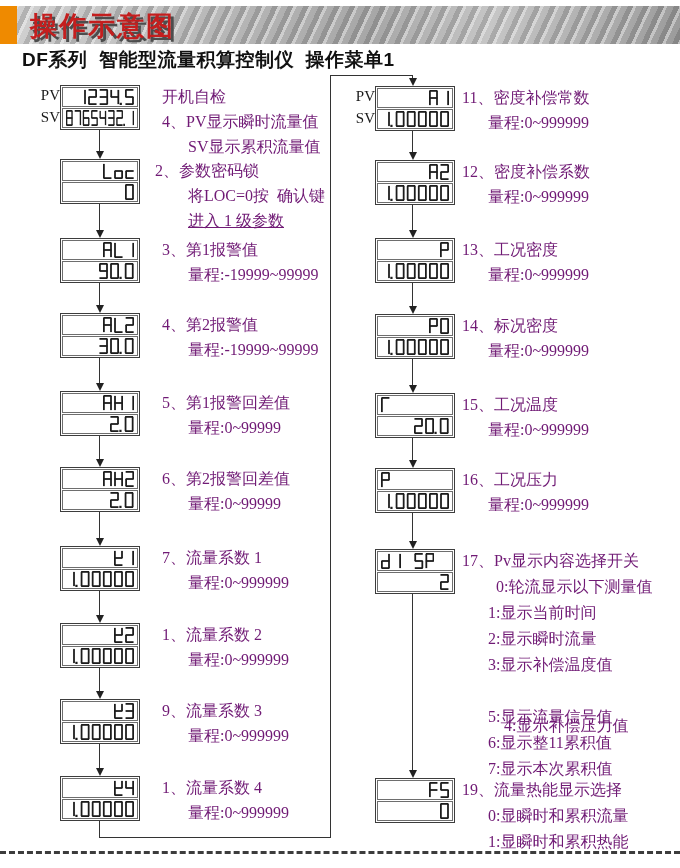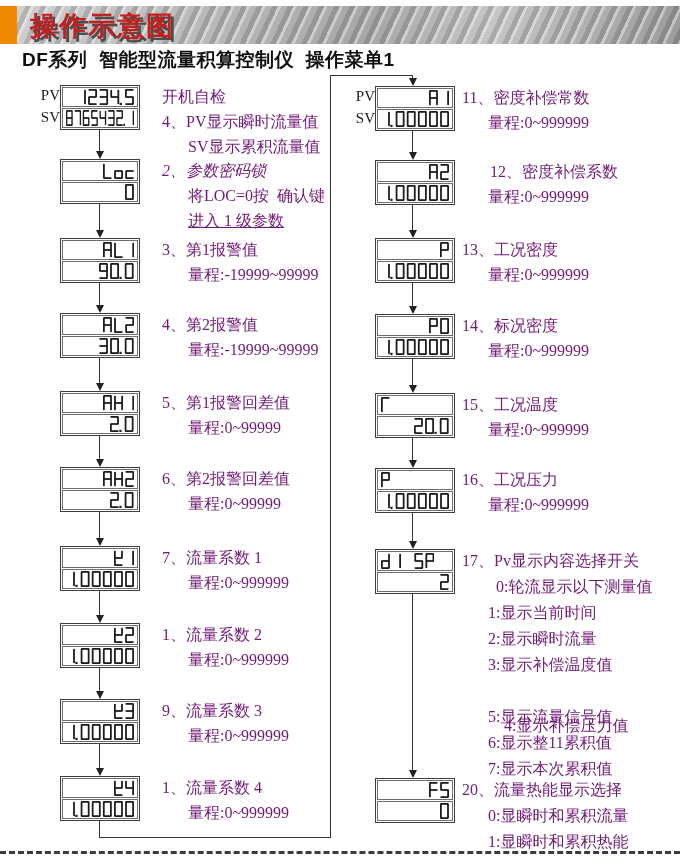--- a/index.html
+++ b/index.html
@@ -132,21 +132,21 @@
           <svg width="8.88888888888889" height="16" viewBox="0 0 10 18" preserveAspectRatio="none" fill="#1c1c1c">
             <rect x="0.5" y="0" width="9" height="2"></rect>
             <rect x="8" y="1" width="2" height="8"></rect>
             <rect x="8" y="9" width="2" height="8"></rect>
             <rect x="0.5" y="16" width="9" height="2"></rect>
             <rect x="0" y="9" width="2" height="8"></rect>
             <rect x="0" y="1" width="2" height="8"></rect>
           </svg>
         </div>
       </div>
-      <div class="tline" style="left: 162px; top: 161px; font-style: italic;">2、参数密码锁</div>
+      <div class="tline" style="left: 155px; top: 161px;">2、参数密码锁</div>
       <div class="tline" style="left: 188px; top: 186px;">将LOC=0按  确认键</div>
       <div class="tline" style="left: 188px; top: 211px; text-decoration: underline;">进入 1 级参数</div>
       <div class="disp" style="left: 60px; top: 238px;">
         <div class="cell">
           <svg width="31.11111111111111" height="16" viewBox="0 0 35 18" preserveAspectRatio="none" fill="#1c1c1c">
             <rect x="0.5" y="0" width="9" height="2"></rect>
             <rect x="8" y="1" width="2" height="8"></rect>
             <rect x="8" y="9" width="2" height="8"></rect>
             <rect x="0" y="9" width="2" height="8"></rect>
             <rect x="0" y="1" width="2" height="8"></rect>
@@ -623,21 +623,21 @@
             <rect x="54" y="1" width="2" height="8"></rect>
             <rect x="67" y="0" width="9" height="2"></rect>
             <rect x="74.5" y="1" width="2" height="8"></rect>
             <rect x="74.5" y="9" width="2" height="8"></rect>
             <rect x="67" y="16" width="9" height="2"></rect>
             <rect x="66.5" y="9" width="2" height="8"></rect>
             <rect x="66.5" y="1" width="2" height="8"></rect>
           </svg>
         </div>
       </div>
-      <div class="tline" style="left: 462px; top: 162px; margin-left: 28px;">12、密度补偿系数</div>
+      <div class="tline" style="left: 462px; top: 162px;">12、密度补偿系数</div>
       <div class="tline" style="left: 488px; top: 187px;">量程:0~999999</div>
       <div class="disp" style="left: 375px; top: 238px;">
         <div class="cell">
           <svg width="8.88888888888889" height="16" viewBox="0 0 10 18" preserveAspectRatio="none" fill="#1c1c1c">
             <rect x="0.5" y="0" width="9" height="2"></rect>
             <rect x="8" y="1" width="2" height="8"></rect>
             <rect x="0" y="9" width="2" height="8"></rect>
             <rect x="0" y="1" width="2" height="8"></rect>
             <rect x="0.5" y="8" width="9" height="2"></rect>
           </svg>
@@ -880,21 +880,21 @@
           <svg width="8.88888888888889" height="16" viewBox="0 0 10 18" preserveAspectRatio="none" fill="#1c1c1c">
             <rect x="0.5" y="0" width="9" height="2"></rect>
             <rect x="8" y="1" width="2" height="8"></rect>
             <rect x="8" y="9" width="2" height="8"></rect>
             <rect x="0.5" y="16" width="9" height="2"></rect>
             <rect x="0" y="9" width="2" height="8"></rect>
             <rect x="0" y="1" width="2" height="8"></rect>
           </svg>
         </div>
       </div>
-      <div class="tline" style="left: 462px; top: 780px;">20、流量热能显示选择</div>
+      <div class="tline" style="left: 462px; top: 780px;">19、流量热能显示选择</div>
       <div class="tline" style="left: 488px; top: 806px;">0:显瞬时和累积流量</div>
       <div class="tline" style="left: 488px; top: 832px;">1:显瞬时和累积热能</div>
       <div class="ln" style="left: 99px; top: 130px; width: 1px; height: 21px;"></div>
       <div class="arr" style="left: 95.5px; top: 151px;"></div>
       <div class="ln" style="left: 99px; top: 204px; width: 1px; height: 26px;"></div>
       <div class="arr" style="left: 95.5px; top: 230px;"></div>
       <div class="ln" style="left: 99px; top: 283px; width: 1px; height: 22px;"></div>
       <div class="arr" style="left: 95.5px; top: 305px;"></div>
       <div class="ln" style="left: 99px; top: 358px; width: 1px; height: 25px;"></div>
       <div class="arr" style="left: 95.5px; top: 383px;"></div>

